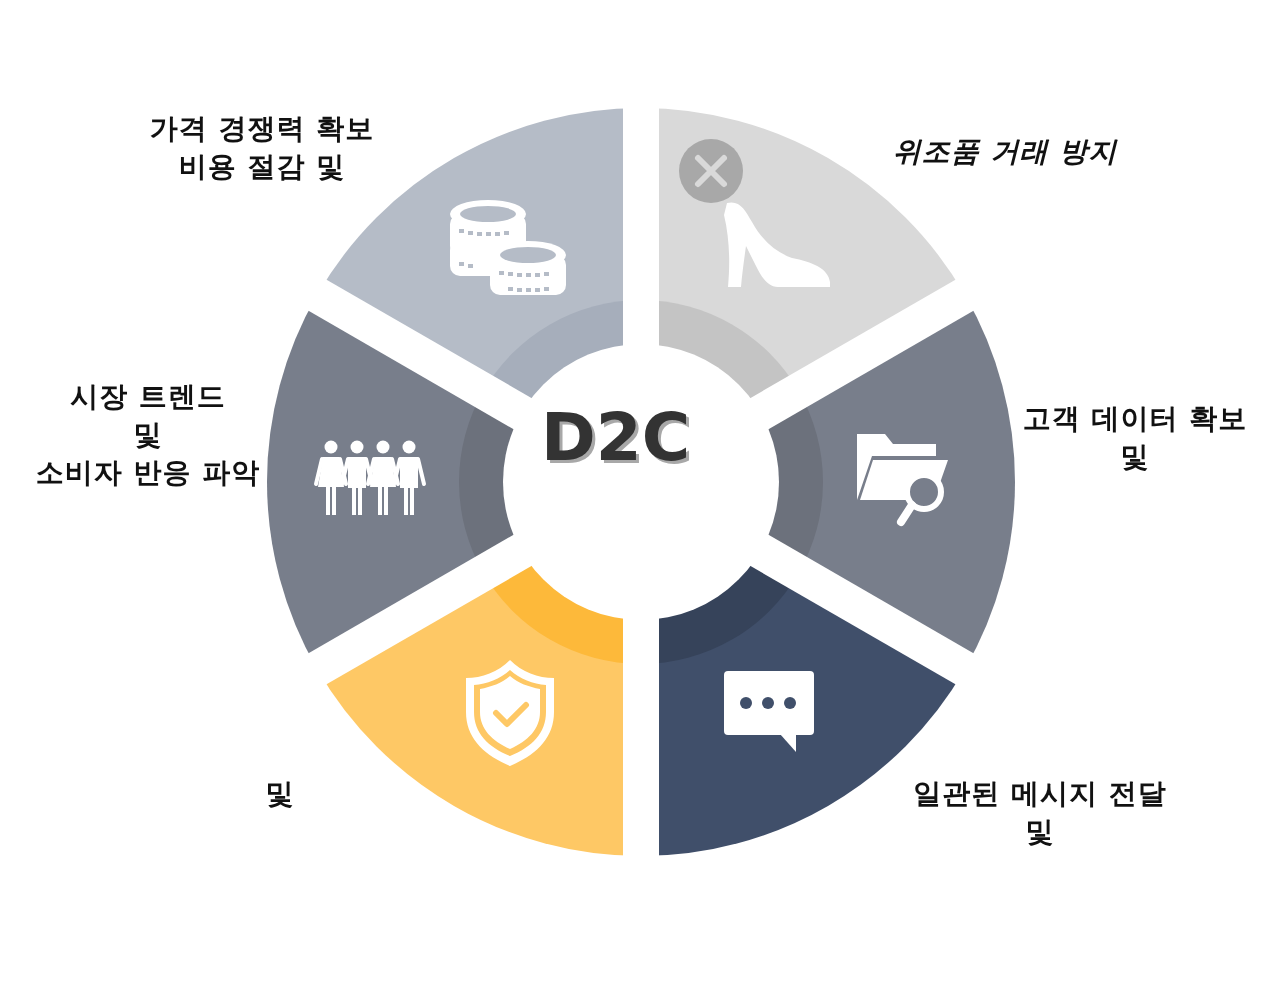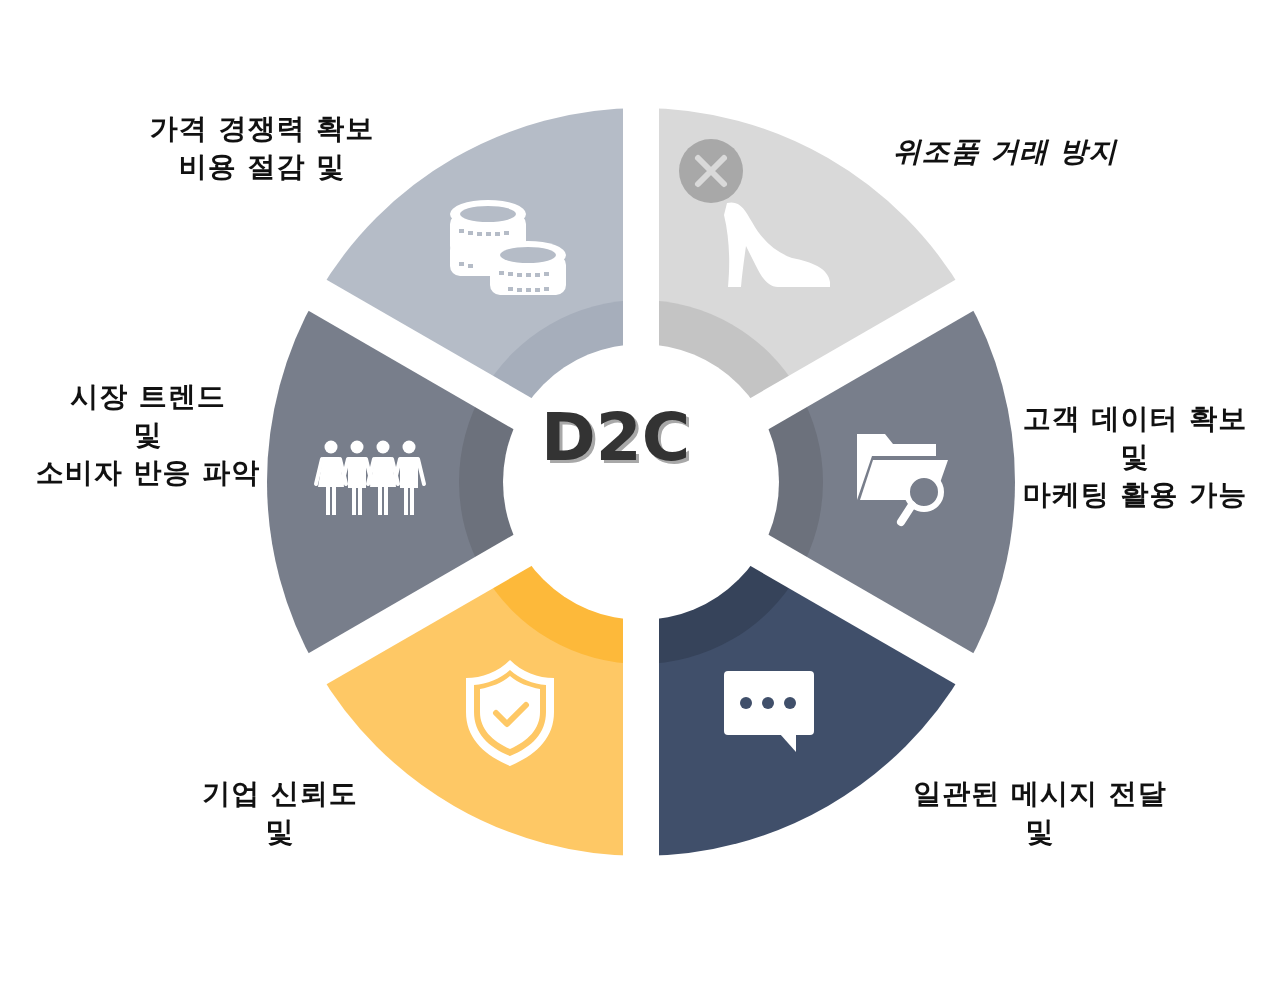--- a/index.html
+++ b/index.html
@@ -142,30 +142,28 @@
   <span>비용 절감 및</span>
 </div>
 
 <div class="label" style="left:880px; top:133px; width:250px;font-style:italic;">
   <span>위조품 거래 방지</span>
 </div>
 
 <div class="label" style="left:1010px; top:400px; width:250px;">
   <span>고객 데이터 확보</span>
   <span>및</span>
-  <span>마케팅 활용 가능</span>
 </div>
 
 <div class="label" style="left:900px; top:775px; width:280px;">
   <span>일관된 메시지 전달</span>
   <span>및</span>
 </div>
 
 <div class="label" style="left:150px; top:775px; width:260px;">
-  <span>기업 신뢰도</span>
   <span>및</span>
 </div>
 
 <div class="label" style="left:18px; top:378px; width:260px;">
   <span>시장 트렌드</span>
   <span>및</span>
   <span>소비자 반응 파악</span>
 </div>
 
 </body></html>

